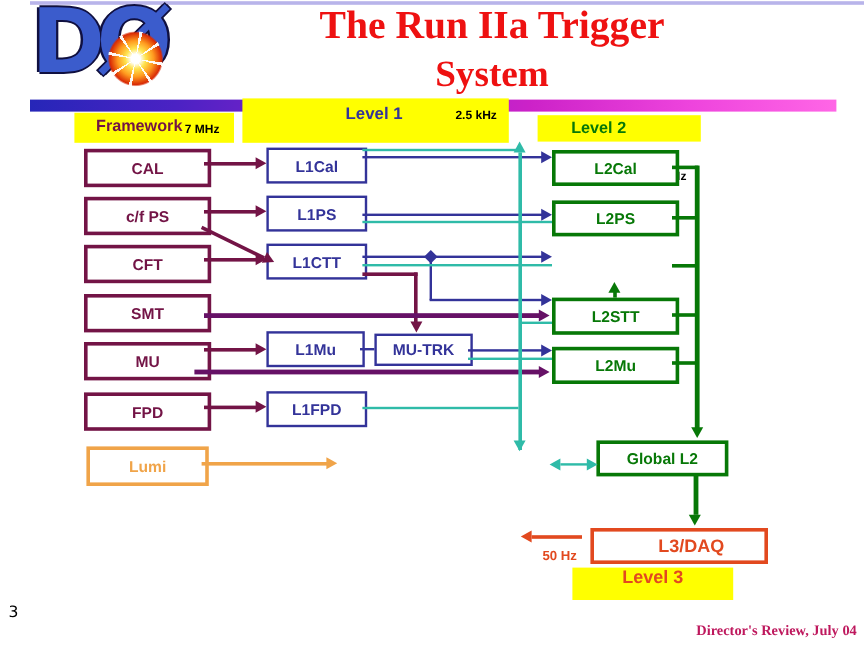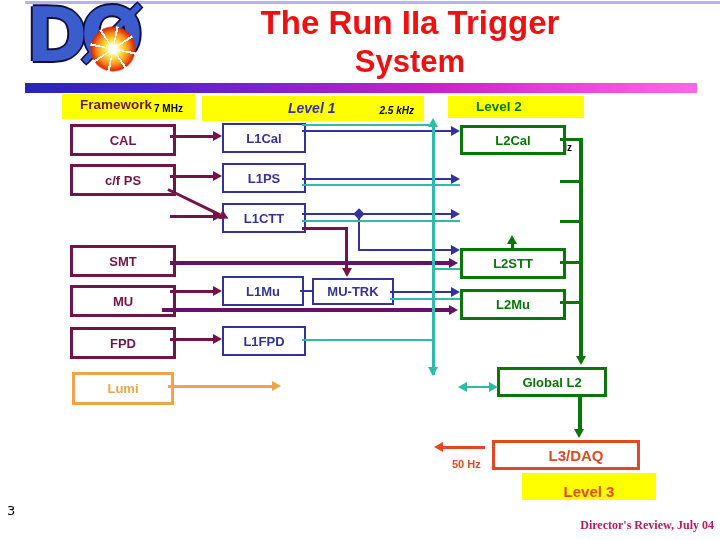--- a/index.html
+++ b/index.html
@@ -25,21 +25,21 @@
        font-weight:bold;font-size:13px;white-space:nowrap;}
   .b-det{border:3px solid var(--maroon,#731446);color:var(--maroon,#731446);}
   .b-l1{border:2px solid var(--navy,#333399);color:var(--navy,#333399);}
   .b-l2{border:3px solid var(--green,#077807);color:var(--green,#077807);}
   .b-lumi{border:3px solid var(--orange,#f0a449);color:var(--orange,#f0a449);}
   .b-fw{border:3px solid var(--teal,#2fbba8);color:var(--teal,#2fbba8);letter-spacing:.5px;}
   .b-l3{border:3px solid var(--redorange,#e2491f);color:var(--redorange,#e2491f);font-size:15px;}
 
   .band{position:absolute;background:var(--yellow,#ffff00);}
   .title{position:absolute;left:140px;width:540px;text-align:center;color:var(--red,#ee1111);
-         font-family:Liberation Sans, sans-serif;font-weight:bold;}
+         font-family:Liberation Serif, serif;font-weight:bold;}
   .lbl{position:absolute;font-weight:bold;}
   .gradbar{position:absolute;left:25px;top:83px;width:672px;height:10px;
       background:linear-gradient(90deg,#2626b8 0%,#4b22c4 18%,#8822cc 38%,#cc22c8 62%,#ee44dd 82%,#ff66e6 100%);}
   .topline{position:absolute;left:25px;top:1px;width:695px;height:3px;background:#b8b4ea;}
 
   .logo{position:absolute;left:26px;top:6px;width:128px;height:78px;}
   .logo .letters{position:absolute;left:0;top:-14px;font-family:"DejaVu Sans",sans-serif;
        font-weight:900;font-size:74px;letter-spacing:-7px;color:#3b5ccc;
        text-shadow:-2px 0 #101040,2px 0 #101040,0 -2px #101040,0 2px #101040;}
   .logo .burst{position:absolute;left:64px;top:20px;width:46px;height:46px;border-radius:50%;
@@ -60,50 +60,52 @@
   </div>
 
   <div class="title" style="top:4px;font-size:33px;">The Run IIa Trigger</div>
   <div class="title" style="top:44px;font-size:31px;">System</div>
   <div class="gradbar"></div>
 
   <div class="band" style="left:62px;top:94px;width:133px;height:25px;">
     <span class="lbl maroon" style="left:18px;top:3px;font-size:13.5px;">Framework</span>
     <span class="lbl" style="left:92px;top:9px;font-size:10px;color:#000;">7 MHz</span>
   </div>
-  <div class="band" style="left:202px;top:96px;width:222px;height:25px;font-style:italic;">
+  <div class="band" style="left:202px;top:82px;width:222px;height:37px;">
     <span class="lbl navy" style="left:86px;top:4px;font-size:14px;">Level 1</span>
     <span class="lbl" style="right:10px;top:9px;font-size:10px;color:#000;">2.5 kHz</span>
   </div>
   <div class="band" style="left:448px;top:96px;width:136px;height:22px;">
     <span class="lbl green" style="left:28px;top:3px;font-size:13.5px;">Level 2</span>
     <span class="lbl" style="right:12px;top:7px;font-size:10px;color:#000;margin-top:39px;">1 kHz</span>
   </div>
 
   <div class="box b-det" style="left:70px;top:124px;width:100px;height:26px;">CAL</div>
   <div class="box b-det" style="left:70px;top:164px;width:100px;height:26px;">c/f PS</div>
+  <div class="box b-det" style="left:70px;top:204px;width:100px;height:26px;">CFT</div>
   <div class="box b-det" style="left:70px;top:245px;width:100px;height:26px;">SMT</div>
   <div class="box b-det" style="left:70px;top:285px;width:100px;height:26px;">MU</div>
   <div class="box b-det" style="left:70px;top:327px;width:100px;height:26px;">FPD</div>
   <div class="box b-lumi" style="left:72px;top:372px;width:96px;height:27px;">Lumi</div>
 
   <div class="box b-l1" style="left:222px;top:123px;width:80px;height:26px;">L1Cal</div>
   <div class="box b-l1" style="left:222px;top:163px;width:80px;height:26px;">L1PS</div>
   <div class="box b-l1" style="left:222px;top:203px;width:80px;height:26px;">L1CTT</div>
   <div class="box b-l1" style="left:222px;top:276px;width:78px;height:26px;">L1Mu</div>
   <div class="box b-l1" style="left:312px;top:278px;width:78px;height:23px;">MU-TRK</div>
   <div class="box b-l1" style="left:222px;top:326px;width:80px;height:26px;">L1FPD</div>
 
   <div class="box b-l2" style="left:460px;top:125px;width:100px;height:24px;">L2Cal</div>
+  <div class="box b-l2" style="left:460px;top:167px;width:100px;height:24px;">L2PS</div>
   <div class="box b-l2" style="left:460px;top:248px;width:100px;height:25px;">L2STT</div>
   <div class="box b-l2" style="left:460px;top:289px;width:100px;height:25px;">L2Mu</div>
   <div class="box b-l2" style="left:497px;top:367px;width:104px;height:24px;">Global L2</div>
   <div class="box b-l3" style="left:492px;top:440px;width:122px;height:24px;padding-left:20px;">L3/DAQ</div>
 
-  <div class="band" style="left:477px;top:473px;width:134px;height:27px;display:flex;align-items:flex-end;justify-content:center;margin-left:45px;">
+  <div class="band" style="left:477px;top:473px;width:134px;height:27px;display:flex;align-items:flex-start;justify-content:center;">
     <span class="lbl redor" style="position:static;font-size:15px;">Level 3</span>
   </div>
 
   <div class="line h3 maroon" style="left:170px;top:135px;width:46px;"></div>
   <div class="ar r maroon" style="left:213px;top:131px;"></div>
   <div class="line h3 maroon" style="left:170px;top:175px;width:46px;"></div>
   <div class="ar r maroon" style="left:213px;top:171px;"></div>
   <div class="line h3 maroon diag" style="left:168px;top:188px;width:58px;transform:rotate(26deg);">
     <span class="ar r maroon" style="right:-9px;top:-4px;"></span>
   </div>

